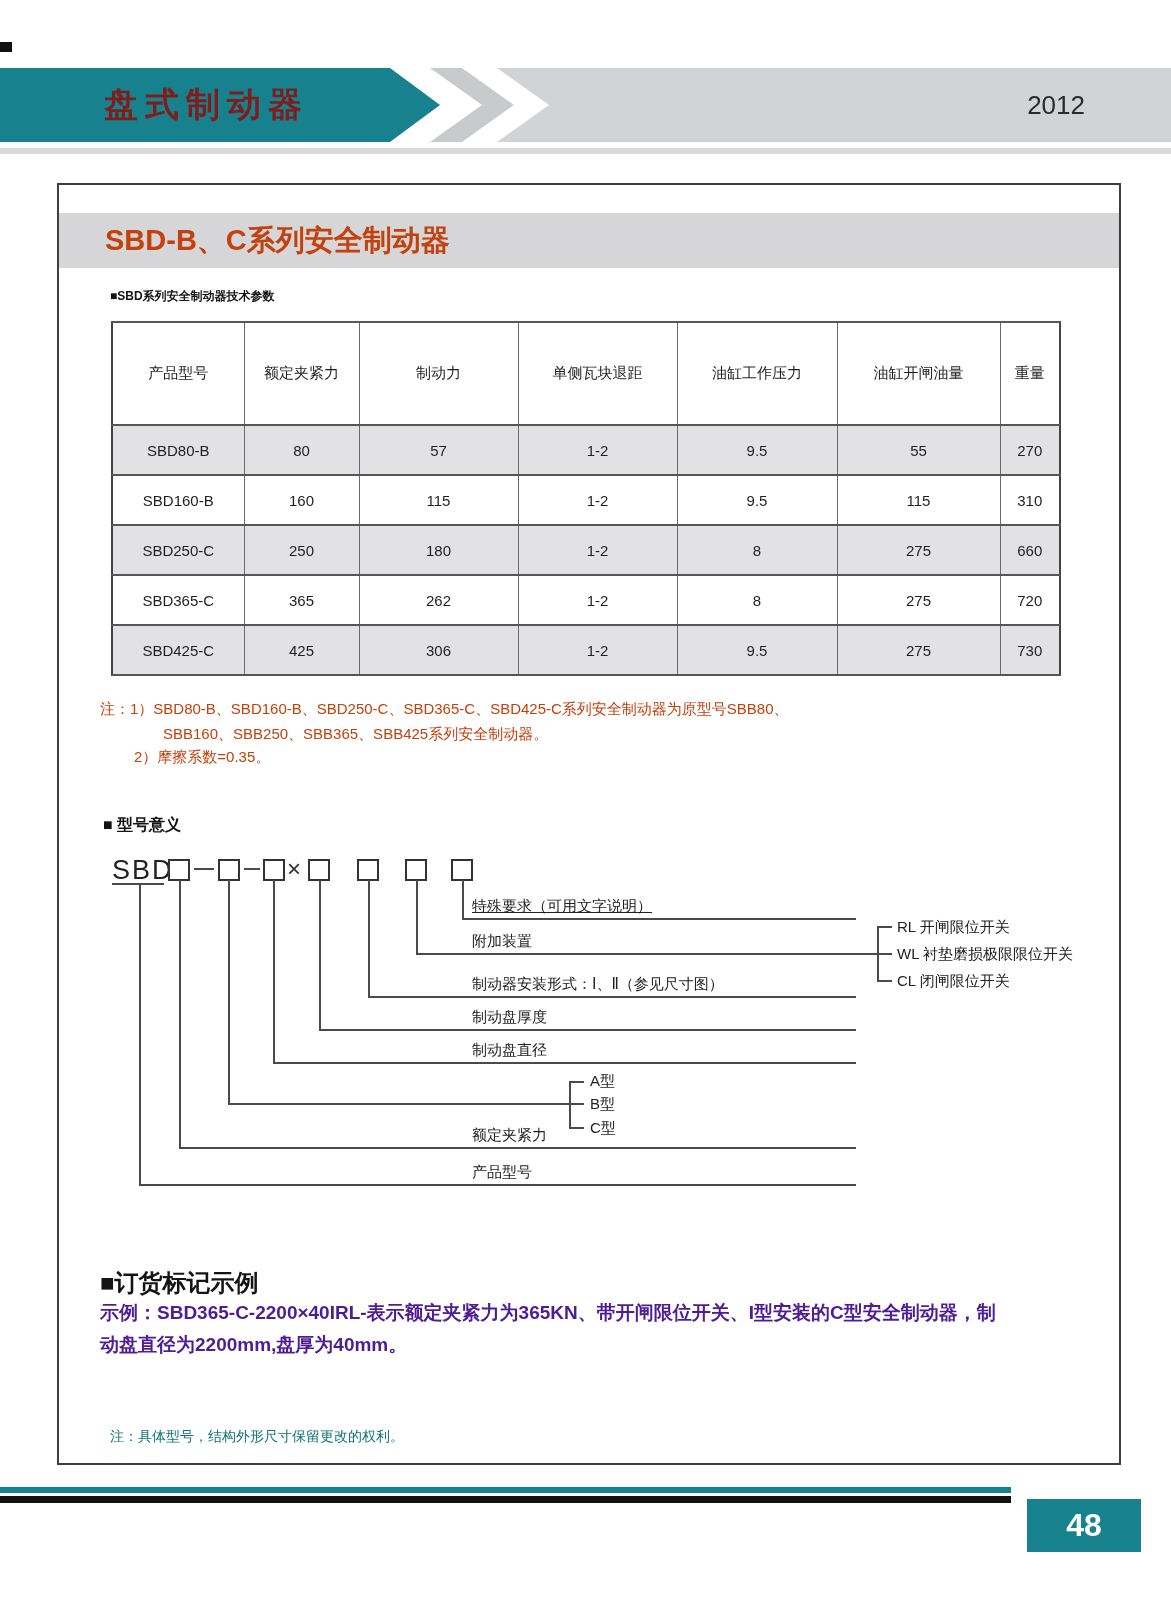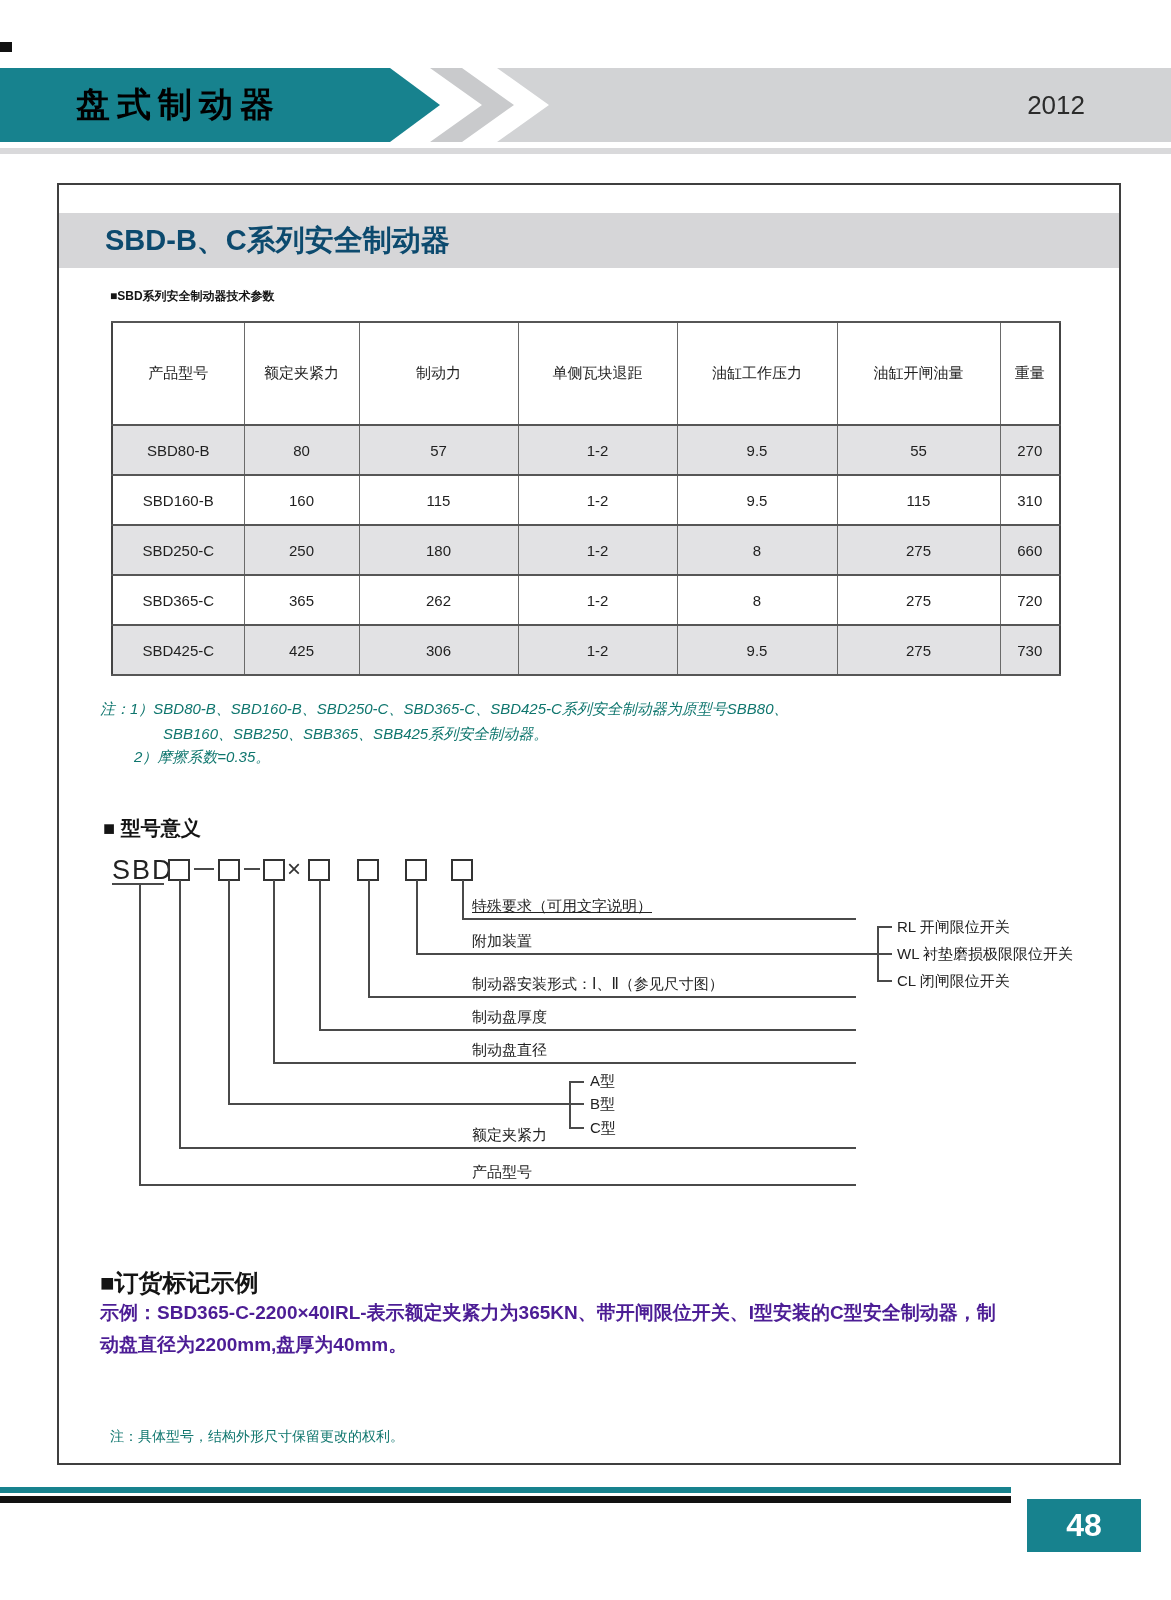--- a/index.html
+++ b/index.html
@@ -3,46 +3,46 @@
 <meta charset="utf-8">
 <style>
   html,body{margin:0;padding:0;background:#ffffff;}
   #page{position:relative;width:1171px;height:1600px;background:#ffffff;overflow:hidden;
         font-family:"Liberation Sans","DejaVu Sans",sans-serif;color:#1f1f1f;}
   .abs{position:absolute;}
   
   .top-tick{left:0;top:42px;width:12px;height:10px;background:#111;}
   .banner-svg{left:0;top:68px;}
   .banner-title{left:0;top:68px;width:430px;height:74px;display:flex;align-items:center;
-        padding-left:76px;box-sizing:border-box;color:#000000;font-size:34px;font-weight:bold;
+        padding-left:104px;box-sizing:border-box;color:#7f1d1d;font-size:34px;font-weight:bold;
         letter-spacing:7px;}
   .banner-year{left:1000px;top:68px;width:85px;height:74px;display:flex;align-items:center;
         justify-content:flex-end;font-size:26px;color:#2b2b2b;}
   .hairline{left:0;top:148px;width:1171px;height:6px;background:#d9d9db;}
   
   .content-box{left:57px;top:183px;width:1064px;height:1282px;border:2px solid #3f3f3f;
         box-sizing:border-box;background:#fff;}
   .title-band{left:59px;top:213px;width:1060px;height:55px;background:#d6d6d8;
         display:flex;align-items:center;padding-left:46px;box-sizing:border-box;
-        font-size:29px;font-weight:bold;color:#0c4a6e;}
+        font-size:29px;font-weight:bold;color:#c2410c;}
   .sec-heading{font-weight:bold;color:#141414;}
   .h-params{left:110px;top:288px;font-size:12px;}
-  .h-model{left:103px;top:815px;font-size:20px;}
+  .h-model{left:103px;top:815px;font-size:16px;}
   .h-order{left:100px;top:1267px;font-size:24px;}
   
   .spec-table{left:111px;top:321px;}
   table{border-collapse:collapse;table-layout:fixed;border:2px solid #444;}
   th,td{border-left:1px solid #6a6a6a;border-right:1px solid #6a6a6a;
         border-top:2px solid #565656;border-bottom:2px solid #565656;
         font-size:15px;font-weight:normal;text-align:center;color:#1f1f1f;padding:0;}
   tr.hdr th{height:101px;background:#ffffff;}
   tr.data td{height:48px;}
   tr.gray td{background:#e2e2e4;}
   
-  .note{font-size:15px;color:#0f766e;white-space:nowrap;font-style:italic;}
+  .note{font-size:15px;color:#c2410c;white-space:nowrap;}
   
   .vl{width:2px;background:#4a4a4a;}
   .hl{height:2px;background:#4a4a4a;}
   .code-prefix{left:112px;top:855px;font-size:27px;color:#222;letter-spacing:2px;}
   .mbox{width:18px;height:18px;border:2px solid #333;background:#fff;}
   .sep{font-size:24px;color:#333;}
   .dlabel{font-size:15px;color:#222;white-space:nowrap;}
   .blabel{font-size:15px;color:#222;white-space:nowrap;}
   
   .example-line{font-size:19px;font-weight:600;color:#4c1d95;white-space:nowrap;}

